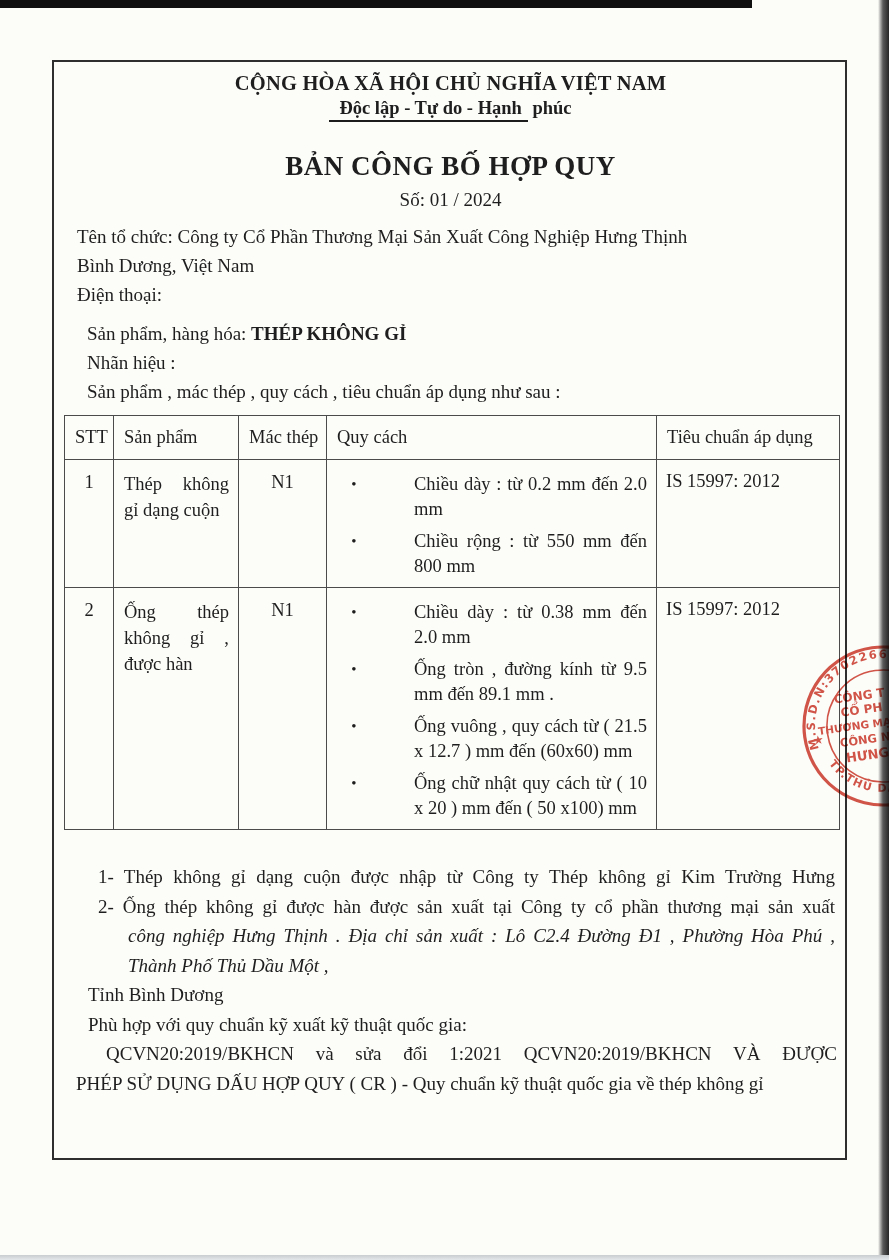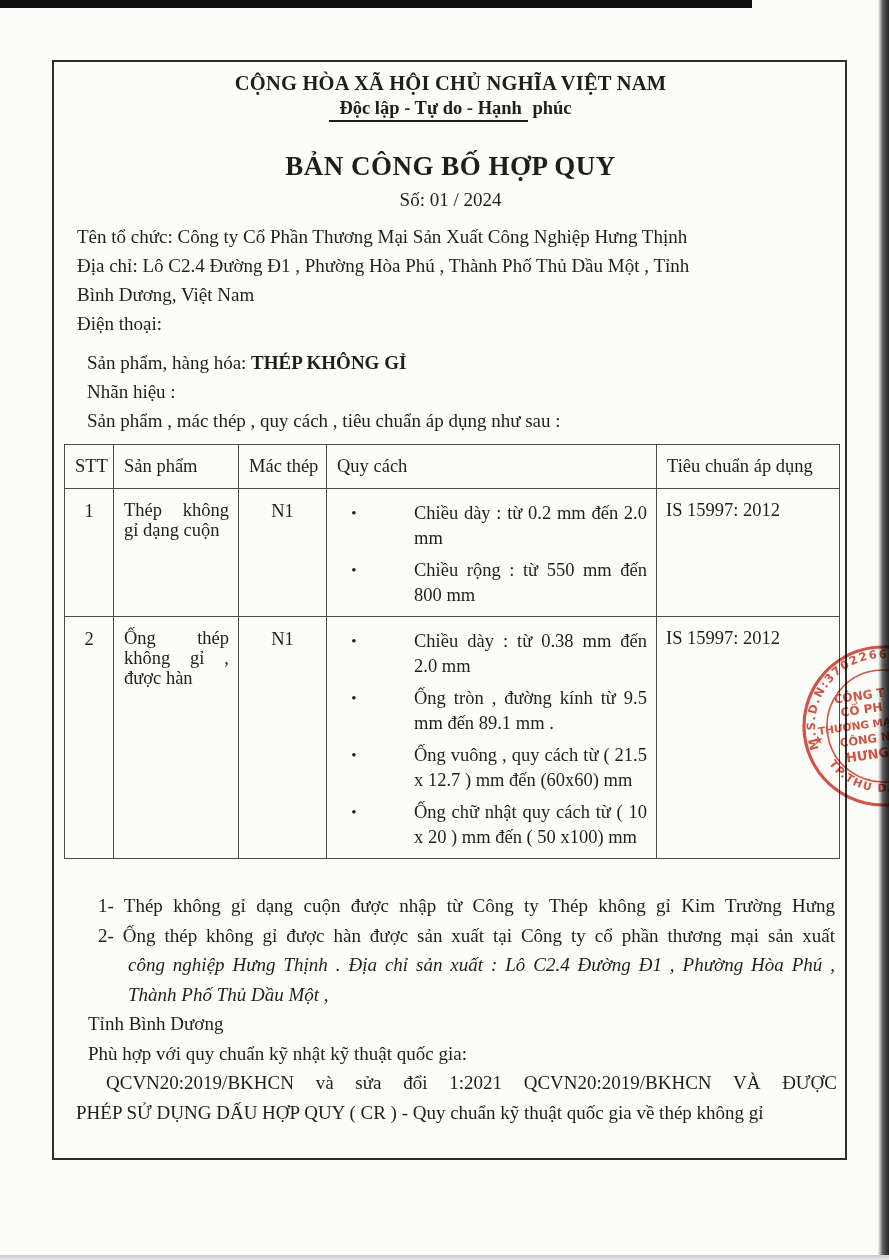--- a/index.html
+++ b/index.html
@@ -40,21 +40,21 @@
   }
   .spec-table td,.spec-table th{
     border:1.5px solid #4b4b4b;vertical-align:top;
     font-weight:normal;text-align:left;overflow:hidden;
   }
   .spec-table thead th{height:43px;vertical-align:middle;padding:0 6px 0 10px;}
   .spec-table th.c-stt,.spec-table td.c-stt{text-align:center;}
   .spec-table td{padding-top:11px;}
   .spec-table td.c-stt{padding-top:12px;}
   .spec-table td.c-grade{text-align:center;padding-top:12px;}
-  .spec-table td.c-product{padding-left:10px;padding-right:9px;text-align:justify;line-height:20px;}
+  .spec-table td.c-product{padding-left:10px;padding-right:9px;text-align:justify;line-height:26px;}
   .spec-table td.c-standard{padding-left:9px;padding-right:6px;}
   .row-1{height:92px;}
   .row-2{height:236px;}
 
   ul.spec-list{list-style:none;margin:0;padding:1px 8px 0 14px;}
   ul.spec-list li{
     display:flex;margin-bottom:7px;line-height:25px;
   }
   ul.spec-list .bullet{width:24px;flex:0 0 24px;text-align:center;font-size:15px;}
   ul.spec-list .spec-text{flex:1;text-align:justify;}
@@ -89,21 +89,20 @@
 
   <div class="doc-header">
     <div class="natl-title">CỘNG HÒA XÃ HỘI CHỦ NGHĨA VIỆT NAM</div>
     <div class="motto"><span class="u">Độc lập - Tự do - Hạnh</span> <span>phúc</span></div>
     <div class="doc-title">BẢN CÔNG BỐ HỢP QUY</div>
     <div class="doc-number">Số: 01 / 2024</div>
   </div>
 
   <div class="info-block">
     <div class="ln">Tên tổ chức: Công ty Cổ Phần Thương Mại Sản Xuất Công Nghiệp Hưng Thịnh</div>
-    <div class="ln">Địa chỉ: Lô C2.4 Đường Đ1 , Phường Hòa Phú , Thành Phố Thủ Dầu Một , Tỉnh</div>
     <div class="ln">Bình Dương, Việt Nam</div>
     <div class="ln">Điện thoại:</div>
   </div>
 
   <div class="product-block">
     <div><span>Sản phẩm, hàng hóa: </span><span class="bold">THÉP KHÔNG GỈ</span></div>
     <div>Nhãn hiệu :</div>
     <div>Sản phẩm , mác thép , quy cách , tiêu chuẩn áp dụng như sau :</div>
   </div>
 
@@ -175,21 +174,21 @@
   <div class="notes">
     <p class="note note-1">
       <span class="ln ln1 stretch" style="display:block">1-  Thép không gỉ dạng cuộn được nhập từ Công ty Thép không gỉ Kim Trường Hưng</span>
     </p>
     <p class="note note-2">
       <span class="ln ln1 stretch" style="display:block">2-  Ống thép không gỉ được hàn được sản xuất tại Công ty cổ phần thương mại sản xuất</span>
       <span class="ln ln2 stretch" style="display:block">công nghiệp Hưng Thịnh . Địa chỉ sản xuất : Lô C2.4 Đường Đ1 , Phường Hòa Phú ,</span>
       <span class="ln ln3" style="display:block">Thành Phố Thủ Dầu Một ,</span>
     </p>
     <p class="note note-3">Tỉnh Bình Dương</p>
-    <p class="note note-4">Phù hợp với quy chuẩn kỹ nhật kỹ thuật quốc gia:</p>
+    <p class="note note-4">Phù hợp với quy chuẩn kỹ xuất kỹ thuật quốc gia:</p>
     <p class="note note-5">
       <span class="ln ln1 stretch" style="display:block">QCVN20:2019/BKHCN  và  sửa  đổi  1:2021  QCVN20:2019/BKHCN  VÀ  ĐƯỢC</span>
       <span class="ln ln2" style="display:block">PHÉP SỬ DỤNG DẤU HỢP QUY ( CR ) -  Quy chuẩn kỹ thuật quốc gia về thép không gỉ</span>
     </p>
   </div>
 
 </div>
 
 <svg class="stamp" viewBox="0 0 172 172">
   <g transform="rotate(-8 86 86)">

